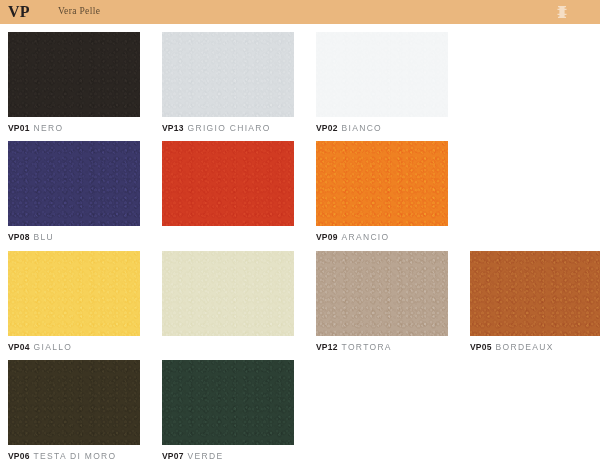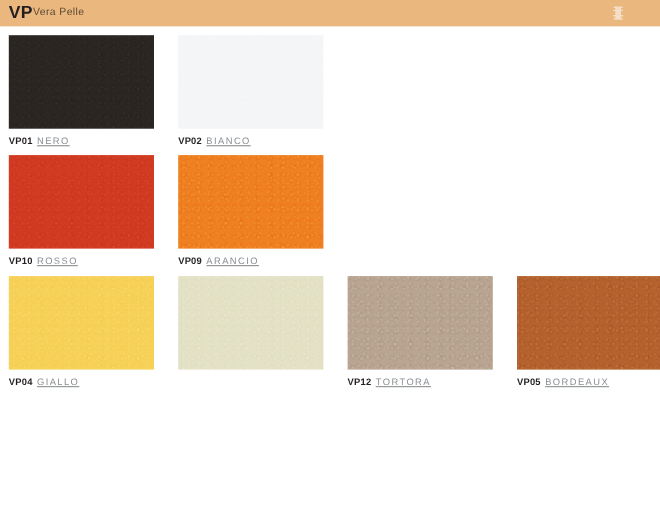--- a/index.html
+++ b/index.html
@@ -16,34 +16,35 @@
 
   
   .header {
     position: relative;
     height: 24px;
     background: #eab77e;
     display: flex;
     align-items: center;
     padding: 0 8px;
     box-sizing: border-box;
+    font-family: Liberation Serif, serif;
   }
   .header-code {
     font-size: 16px;
     font-weight: 700;
     color: #231f20;
     letter-spacing: 0.3px;
     line-height: 1;
     padding-bottom: 1px;
   }
   .header-title {
     font-size: 9.5px;
     color: #5d4a33;
     letter-spacing: 0.35px;
-    margin-left: 0;
+    margin-left: 28px;
     line-height: 1;
   }
   .header-spacer { flex: 1; }
   .header-icon {
     width: 16px;
     height: 16px;
     opacity: 0.55;
     margin-right: 22px;
     display: block;
   }
@@ -94,21 +95,20 @@
     font-weight: 700;
     color: #231f20;
     letter-spacing: 0.2px;
     margin-top: 28px;
   }
   .label .name {
     font-weight: 400;
     color: #8b8f93;
     letter-spacing: 1.3px;
     margin-left: 4px;
-    text-decoration: underline;
   }
   .cell.empty .swatch,
   .cell.empty .label { visibility: hidden; }
 </style>
 </head>
 <body>
 
 <div class="header" style="background-color: rgb(234, 183, 126);">
   <span class="header-code">VP</span>
   <span class="header-title">Vera Pelle</span>
@@ -123,33 +123,42 @@
 <div class="grid">
 
   <div class="row">
     <div class="cell">
       <div class="swatch" style="background-color: rgb(43, 38, 34);"></div>
       <div class="label">
         <span class="code">VP01</span><span class="name">NERO</span>
       </div>
     </div>
     <div class="cell">
+      <div class="swatch" style="background-color: rgb(217, 221, 224);"></div>
+      <div class="label">
+        <span class="code">VP13</span><span class="name">GRIGIO CHIARO</span>
+      </div>
+    </div>
+    <div class="cell">
       <div class="swatch" style="background-color: rgb(244, 246, 247);"></div>
       <div class="label">
         <span class="code">VP02</span><span class="name">BIANCO</span>
       </div>
     </div>
   </div>
 
   <div class="row">
     <div class="cell">
+      <div class="swatch" style="background-color: rgb(59, 56, 105);"></div>
+      <div class="label">
+        <span class="code">VP08</span><span class="name">BLU</span>
+      </div>
+    </div>
+    <div class="cell">
       <div class="swatch" style="background-color: rgb(209, 59, 34);"></div>
-      <div class="label">
-        <span class="code">VP10</span><span class="name">ROSSO</span>
-      </div>
     </div>
     <div class="cell">
       <div class="swatch" style="background-color: rgb(239, 129, 34);"></div>
       <div class="label">
         <span class="code">VP09</span><span class="name">ARANCIO</span>
       </div>
     </div>
   </div>
 
   <div class="row">
@@ -169,14 +178,36 @@
       </div>
     </div>
     <div class="cell">
       <div class="swatch" style="background-color: rgb(181, 99, 46);"></div>
       <div class="label">
         <span class="code">VP05</span><span class="name">BORDEAUX</span>
       </div>
     </div>
   </div>
 
+  <div class="row">
+    <div class="cell">
+      <div class="swatch" style="background-color: rgb(59, 52, 34);"></div>
+      <div class="label">
+        <span class="code">VP06</span><span class="name">TESTA DI MORO</span>
+      </div>
+    </div>
+    <div class="cell">
+      <div class="swatch" style="background-color: rgb(44, 64, 52);"></div>
+      <div class="label">
+        <span class="code">VP07</span><span class="name">VERDE</span>
+      </div>
+    </div>
+    <div class="cell empty">
+      <div class="swatch"></div>
+      <div class="label"></div>
+    </div>
+    <div class="cell empty">
+      <div class="swatch"></div>
+      <div class="label"></div>
+    </div>
+  </div>
 
 </div>
 
 </body></html>

